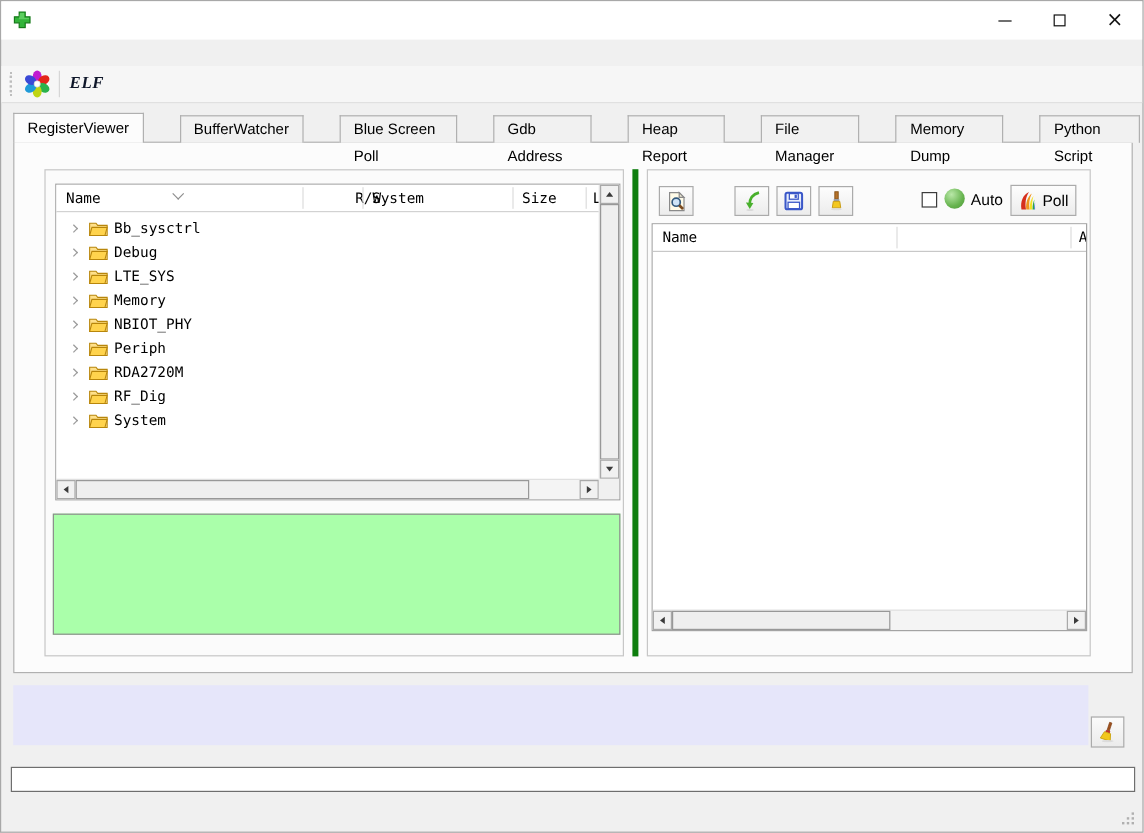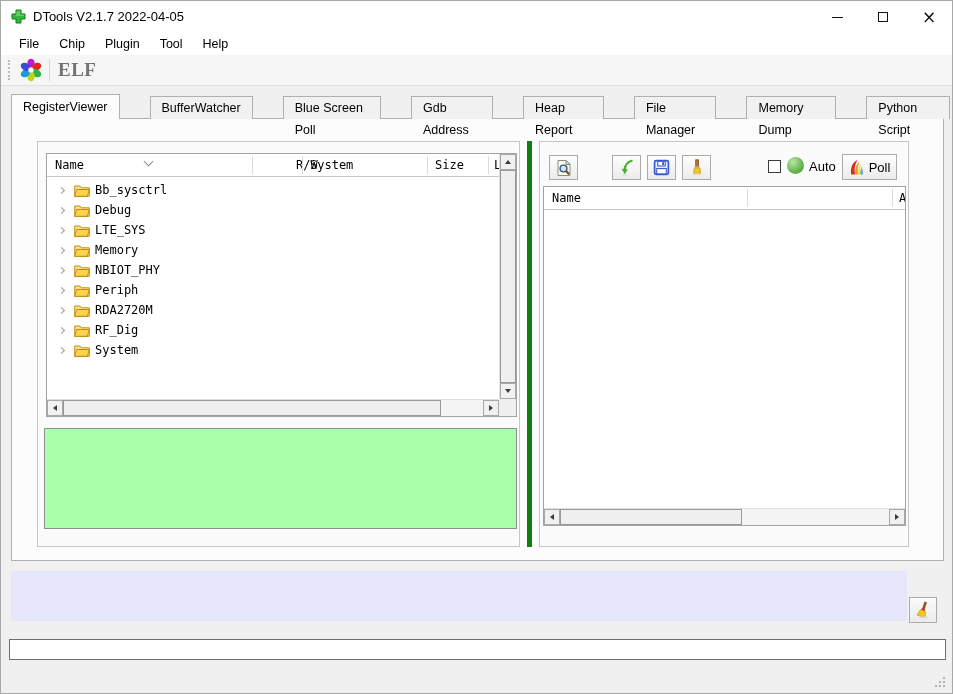--- a/index.html
+++ b/index.html
@@ -19,21 +19,21 @@
 
   
   .menubar { position:absolute; left:0; top:32px; right:0; height:22px; background:#ffffff; display:flex; align-items:center; padding-left:8px; }
   .menu-item { font-size:12.5px; color:#000; padding:3px 10px; }
 
   
   .toolbar { position:absolute; left:0; top:54px; right:0; height:31px; background:#f6f6f6; border-bottom:1px solid #e0e0e0; display:flex; align-items:center; }
   .grip { width:3px; height:20px; border-left:2px dotted #bdbdbd; margin-left:7px; }
   .pinwheel { margin-left:8px; }
   .tb-sep { width:1px; height:22px; background:#d6d6d6; margin:0 8px 0 6px; }
-  .elf { font-family:"Liberation Serif", serif; font-weight:bold; font-size:19px; color:#737373; letter-spacing:0.5px; }
+  .elf { font-family:"Liberation Serif", serif; font-weight:bold; font-size:14px; color:#0f172a; letter-spacing:0.5px;font-style:italic; }
 
   
   .tabbar { position:absolute; left:10px; top:93px; height:25px; display:flex; align-items:flex-end; z-index:3;gap:28px; }
   .tab { height:23px; line-height:22px; padding:0 11px; font-size:12.5px; color:#000; background:#f1f1f1; border:1px solid #b0b0b0; border-bottom:none; margin-right:2px; }
   .tab.active { height:25px; line-height:24px; background:#fcfcfc; position:relative; z-index:4; }
   .pane { position:absolute; left:10px; top:117px; width:933px; height:443px; border:1px solid #b0b0b0; background:#fcfcfc; }
 
   
   .left-group { position:absolute; left:36px; top:140px; width:483px; height:406px; border:1px solid #c7c7c7; background:#fbfbfb; }
   .tree { position:absolute; left:45px; top:152px; width:471px; height:264px; border:1px solid #a3a3a3; background:#fff; }
@@ -86,41 +86,33 @@
 </head>
 <body>
 
 <div id="app">
 
   <div class="titlebar">
     <svg class="app-icon" width="15" height="15" viewBox="0 0 15 15">
       <path d="M5 1 h5 v4 h4 v5 h-4 v4 h-5 v-4 H1 V5 h4 Z" fill="#33b43a" stroke="#157a18" stroke-width="1"></path>
       <path d="M5.8 1.8 h3.4 v4 h4 v1.2 h-8.6 Z" fill="#6fd96f" opacity="0.7"></path>
     </svg>
-    <div class="title-text">DTools V2.1.7 2022-04-05</div>
     <div class="win-controls">
       <div class="wbtn">
           <div class="glyph-min"></div>
         </div>
       <div class="wbtn">
           <div class="glyph-max"></div>
         </div>
       <div class="wbtn">
           <div class="glyph-close">×</div>
         </div>
     </div>
   </div>
 
-  <div class="menubar">
-    <div class="menu-item">File</div>
-    <div class="menu-item">Chip</div>
-    <div class="menu-item">Plugin</div>
-    <div class="menu-item">Tool</div>
-    <div class="menu-item">Help</div>
-  </div>
 
   <div class="toolbar">
     <div class="grip"></div>
     <svg class="pinwheel" width="24" height="24" viewBox="0 0 22 22">
       <ellipse transform="rotate(0 11 11)" cx="11" cy="5.2" rx="3.4" ry="4.6" fill="#c01ad0"></ellipse>
       <ellipse transform="rotate(60 11 11)" cx="11" cy="5.2" rx="3.4" ry="4.6" fill="#e3261b"></ellipse>
       <ellipse transform="rotate(120 11 11)" cx="11" cy="5.2" rx="3.4" ry="4.6" fill="#2bb24c"></ellipse>
       <ellipse transform="rotate(180 11 11)" cx="11" cy="5.2" rx="3.4" ry="4.6" fill="#bfd513"></ellipse>
       <ellipse transform="rotate(240 11 11)" cx="11" cy="5.2" rx="3.4" ry="4.6" fill="#1f9ad8"></ellipse>
       <ellipse transform="rotate(300 11 11)" cx="11" cy="5.2" rx="3.4" ry="4.6" fill="#3a49d6"></ellipse>

